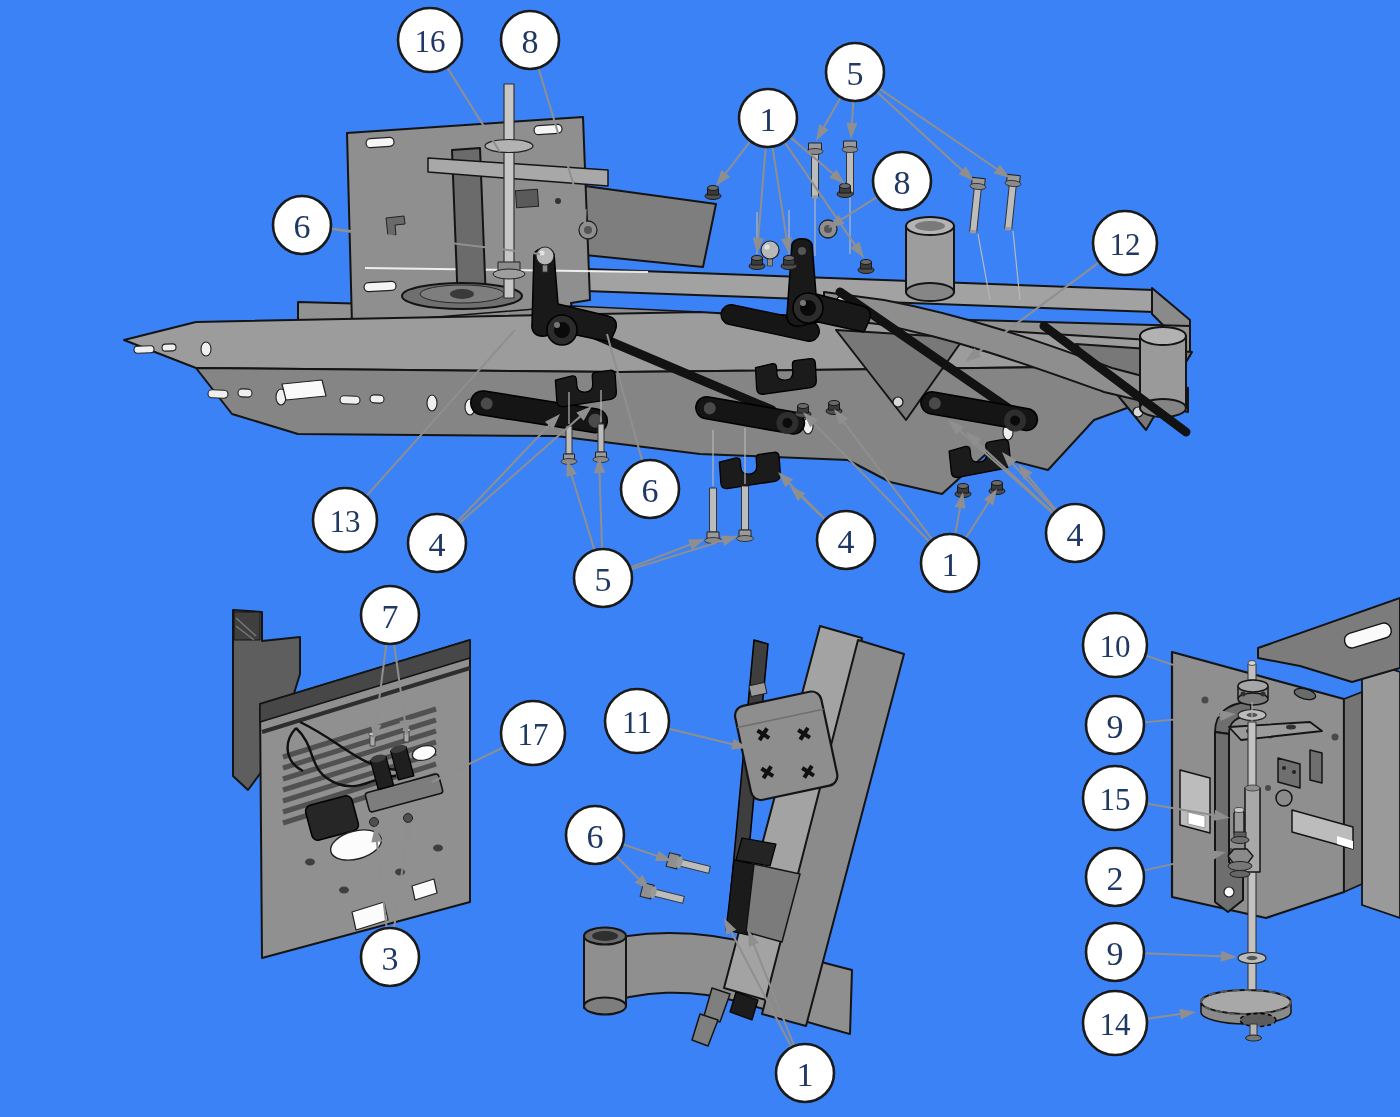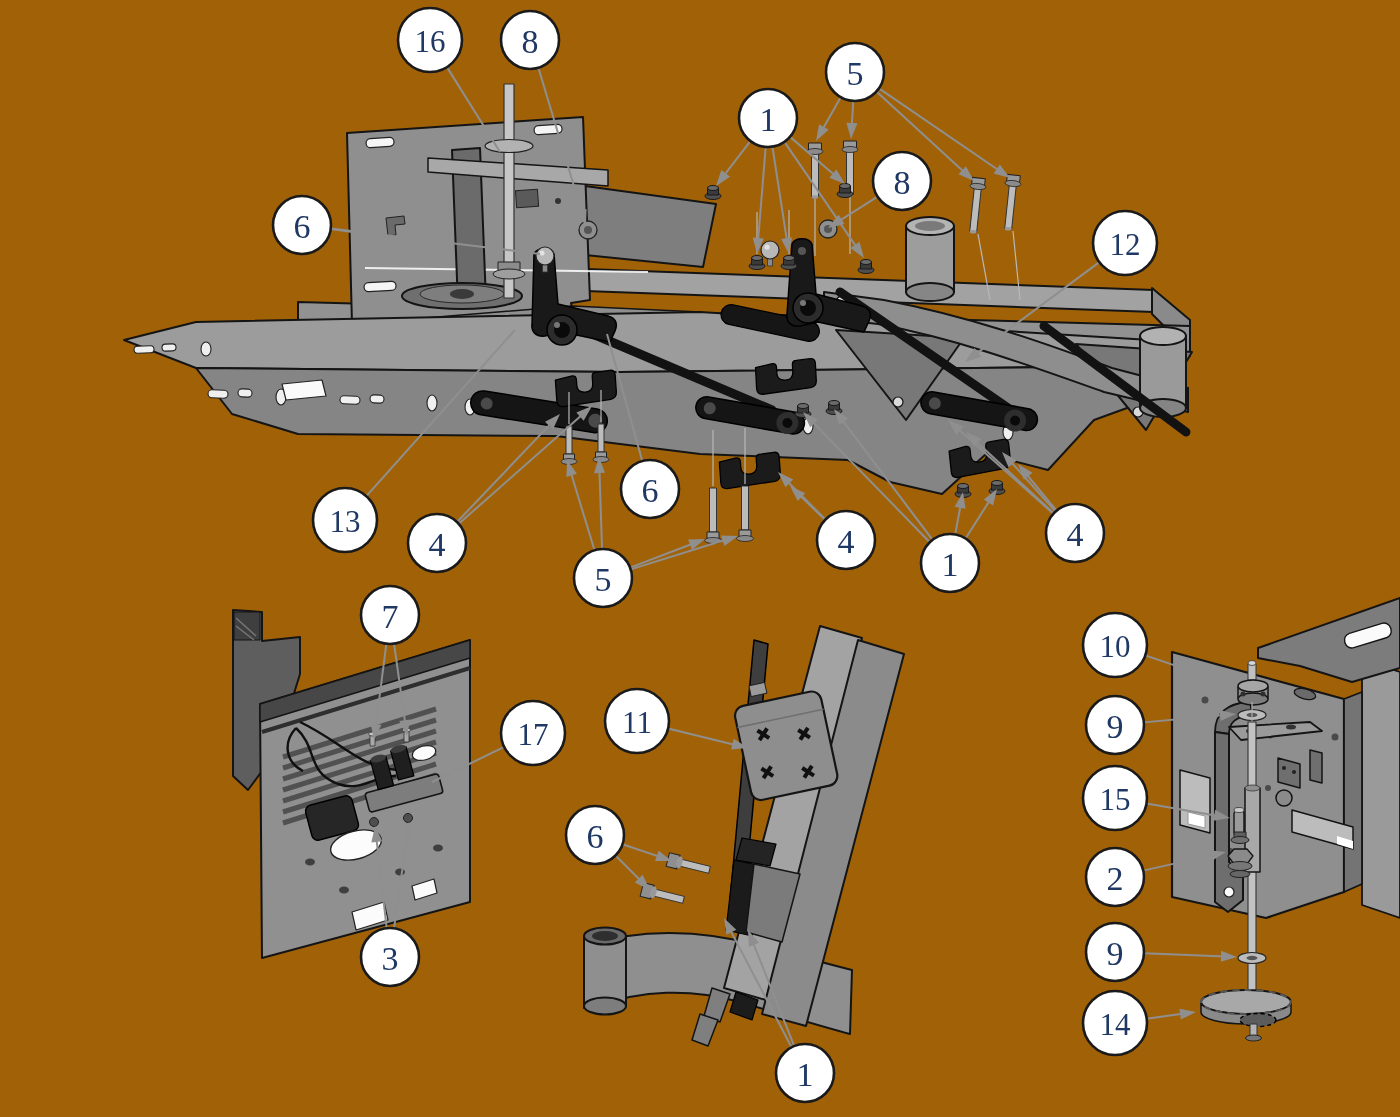--- a/index.html
+++ b/index.html
@@ -1,16 +1,16 @@
 <!DOCTYPE html>
 <html><head>
 <meta charset="utf-8">
 <style>
   html,body{margin:0;padding:0;background:#ffffff;}
-  .page{position:relative;width:1400px;height:1117px;background:#a16207;overflow:hidden;
+  .page{position:relative;width:1400px;height:1117px;background:#3b82f6;overflow:hidden;
         font-family:"Liberation Serif", serif;}
   svg{display:block;}
   .balloon-num{font-family:"Liberation Serif", serif; font-weight:normal;}
 </style>
 </head>
 <body>
 
 <div class="page">
 <svg viewBox="0 0 1400 1117" width="1400" height="1117">
   <defs>

